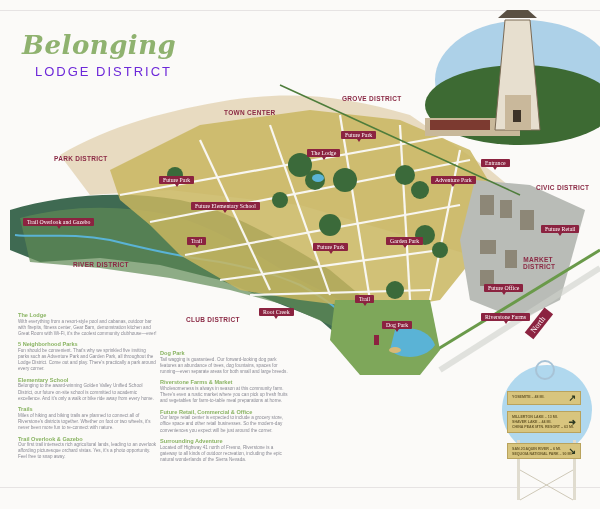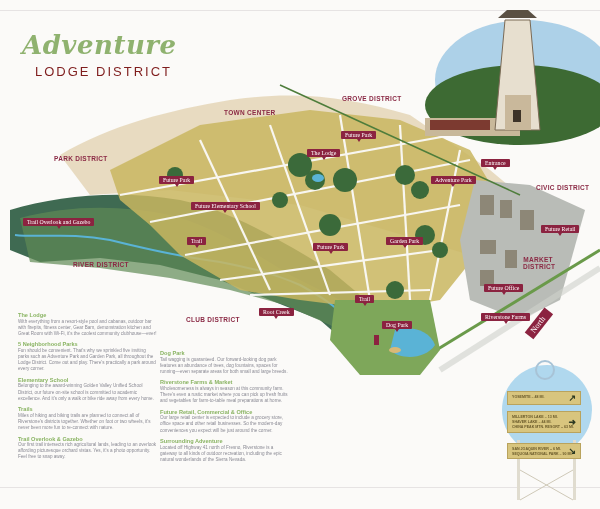--- a/index.html
+++ b/index.html
@@ -1,39 +1,39 @@
 <!DOCTYPE html>
 <html><head>
 <meta charset="utf-8">
 <style>
   * { box-sizing: border-box; margin: 0; padding: 0; }
   html, body { width: 600px; height: 509px; overflow: hidden; background: #fbfaf8; }
   body { font-family: "Liberation Sans", sans-serif; position: relative; }
   .topline { position: absolute; left: 0; top: 10px; width: 600px; height: 1px; background: #e6e3e3; }
   .botline { position: absolute; left: 0; top: 487px; width: 600px; height: 1px; background: #e6e3e3; }
   .title { position: absolute; left: 22px; top: 30px; font-family: "DejaVu Serif", serif; font-style: italic; font-weight: bold; font-size: 26px; color: #8fb26f; letter-spacing: 0.5px; }
-  .subtitle { position: absolute; left: 35px; top: 64px; font-size: 13px; letter-spacing: 2px; color: #7f1d1d; }
+  .subtitle { position: absolute; left: 35px; top: 64px; font-size: 13px; letter-spacing: 2px; color: #6d28d9; }
   svg.map { position: absolute; left: 0; top: 0; }
   .district { position: absolute; font-size: 6.5px; font-weight: bold; color: #8b2a45; letter-spacing: 0.3px; white-space: nowrap; }
   .label { position: absolute; background: #8b2340; color: #fff; font-family: "Liberation Serif", serif; font-size: 5.8px; padding: 1px 4px; border-radius: 1px; white-space: nowrap; }
   .label::after { content: ""; position: absolute; left: 50%; bottom: -3px; margin-left: -2px; border-left: 2.5px solid transparent; border-right: 2.5px solid transparent; border-top: 3px solid #8b2340; }
   .legend { position: absolute; font-size: 4.6px; line-height: 6.1px; color: #8a8a94; width: 140px; }
   .legend h4 { font-size: 5.6px; color: #8ab463; font-weight: bold; margin-bottom: 0.5px; }
   .legend .item { margin-bottom: 4.5px; }
   .north { position: absolute; left: 523px; top: 318px; transform: rotate(-52deg); background: #8b2340; color: #fff; font-family: "Liberation Serif", serif; font-size: 8px; padding: 1px 8px 1px 5px; }
   .sign { position: absolute; background: #d8c57e; border: 1px solid #b9a35d; color: #6a5a2a; font-size: 3.6px; font-weight: bold; padding: 3px 4px; line-height: 5px; }
   .sign .arrow { position: absolute; right: 4px; top: 50%; transform: translateY(-50%); font-size: 9px; color: #2d3a22; }
 </style>
 </head>
 <body>
 
 <div class="topline"></div>
 <div class="botline"></div>
 
-<div class="title">Adventure</div>
+<div class="title">Belonging</div>
 <div class="subtitle">LODGE DISTRICT</div>
 
 <svg class="map" width="600" height="509">
 
   <path d="M60,155 C110,125 170,110 230,100 C300,90 350,98 410,115 L490,170 L520,195 L500,230 L470,255 L420,240 L300,205 L170,190 L90,195 Z" fill="#e3d3b3" opacity="0.8"></path>
 
   <path d="M10,210 C60,195 120,190 180,200 C230,210 280,240 330,270 L360,295 L390,330 L420,350 L410,370 L360,355 L320,320 L270,300 L220,280 L160,265 L100,258 L40,262 L10,250 Z" fill="#3f6a52"></path>
   <path d="M20,218 C70,205 120,205 170,215 C210,225 250,250 290,275 L340,300 L370,330 L365,345 L330,325 L285,305 L230,290 L170,278 L100,268 L30,262 Z" fill="#5f8a56" opacity="0.7"></path>
 
   <path d="M15,235 C40,238 70,232 110,240 C150,250 190,258 220,262 C250,268 270,272 300,285 C320,296 335,305 350,322" stroke="#5ab3d6" stroke-width="2" fill="none"></path>

